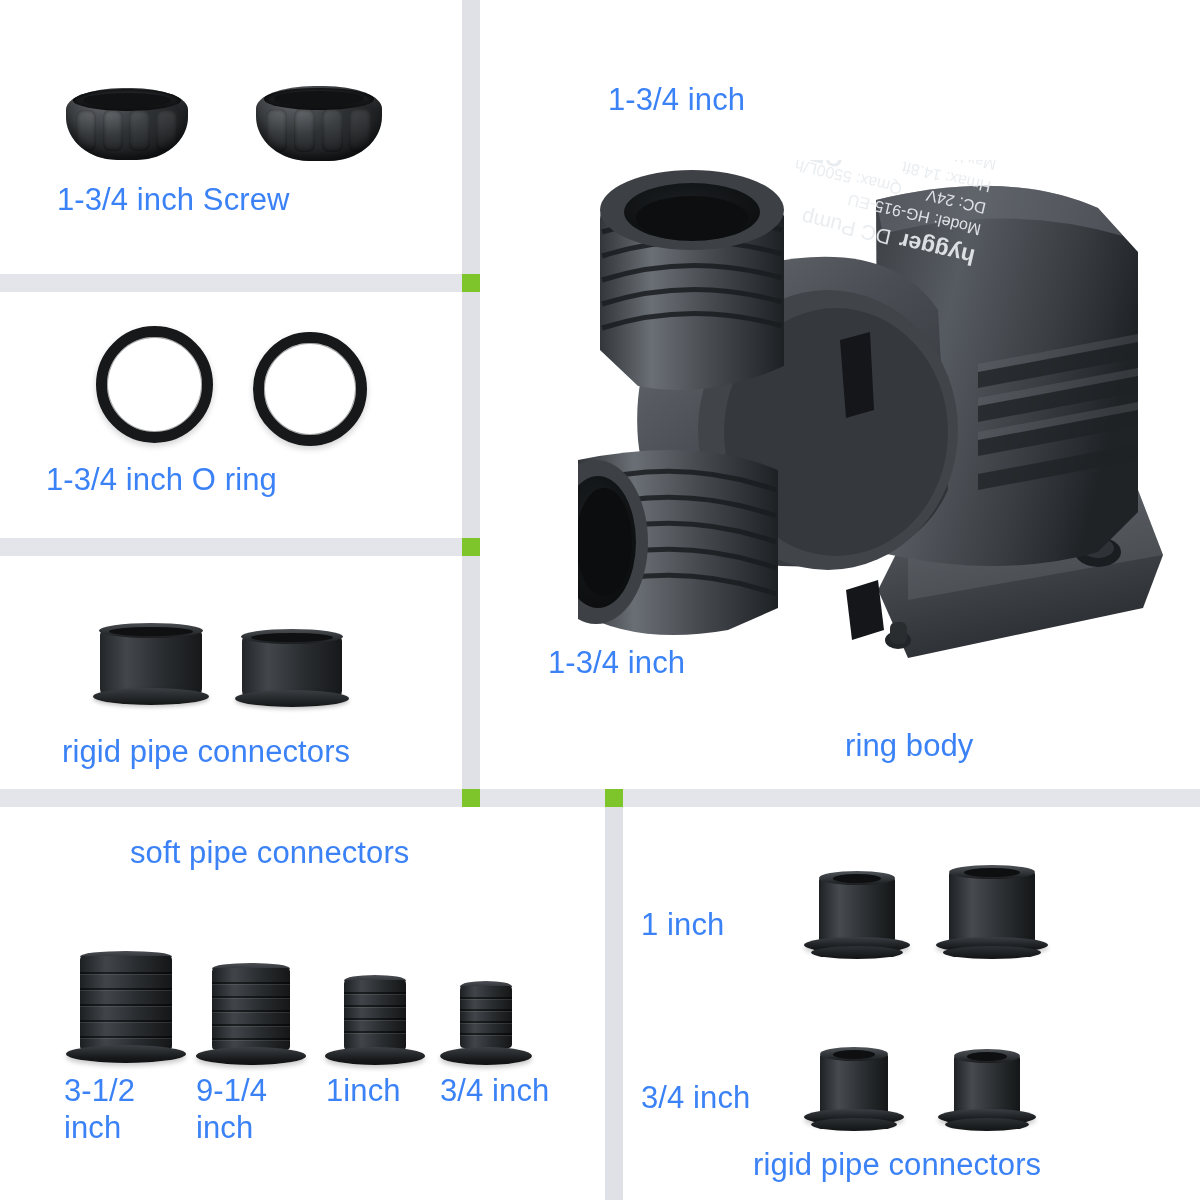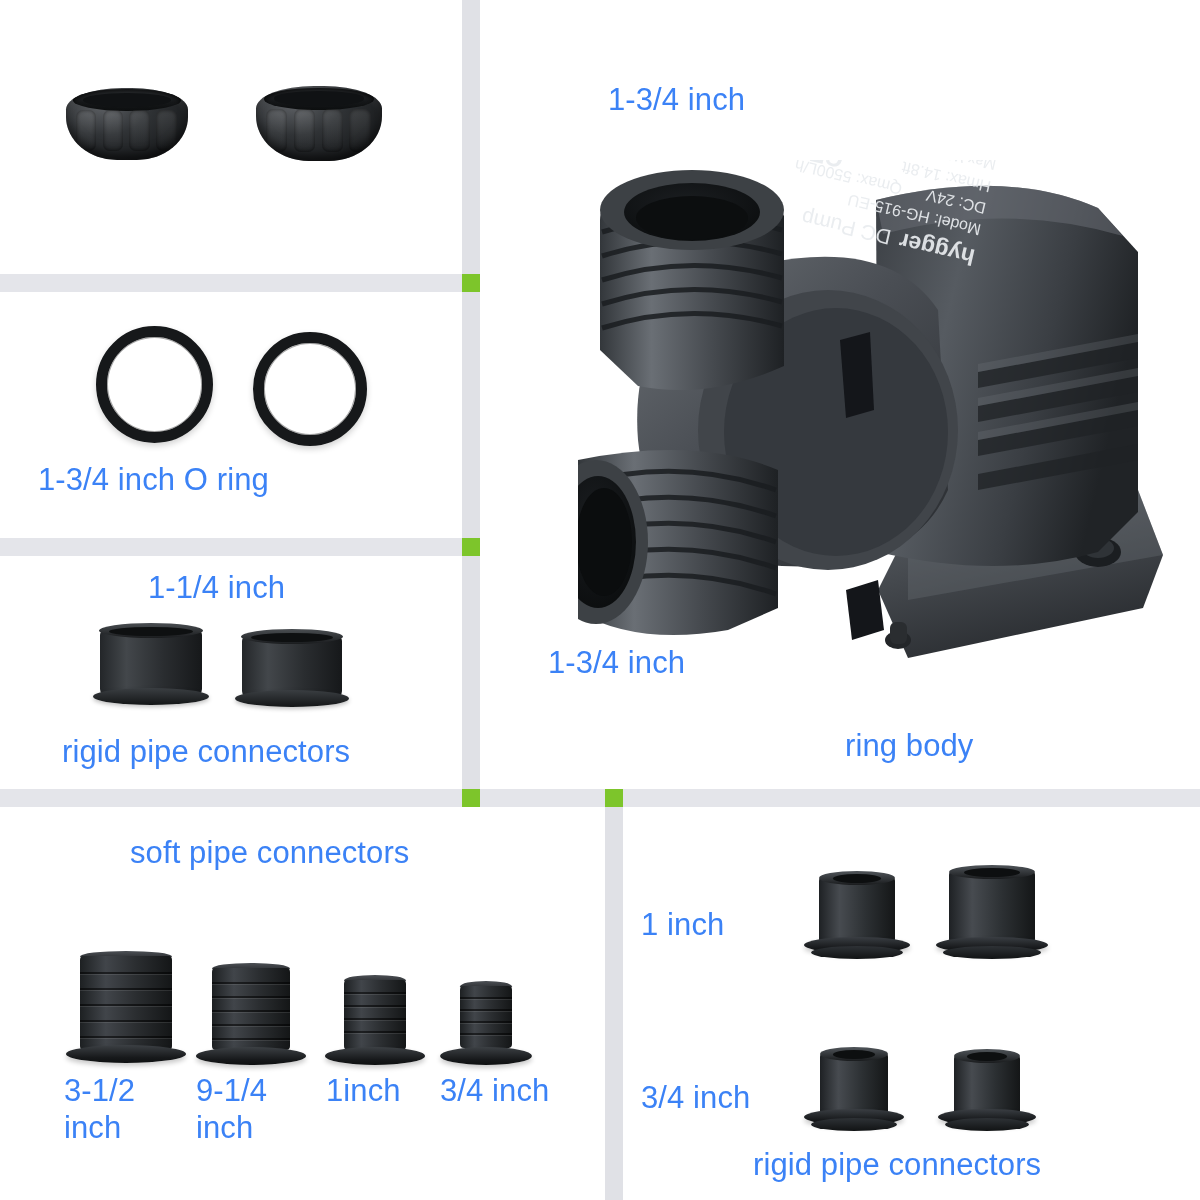--- a/index.html
+++ b/index.html
@@ -127,30 +127,30 @@
       <div class="flute" style="left:74%;"></div>
     </div>
     <div class="part nut" style="left:256px;top:86px;width:126px;height:75px;">
       <div class="rim"></div>
         <div class="bore"></div>
       <div class="flute" style="left:8%;"></div>
       <div class="flute" style="left:30%;"></div>
       <div class="flute" style="left:52%;"></div>
       <div class="flute" style="left:74%;"></div>
     </div>
+    <div class="caption" style="left:57px;top:182px;">1-3/4 inch  Screw</div>
   </div>
 
   <div class="panel" style="left:0;top:292px;width:462px;height:246px;">
     <div class="part oring" style="left:96px;top:34px;width:95px;height:95px;"></div>
     <div class="part oring" style="left:253px;top:40px;width:92px;height:92px;"></div>
-    <div class="caption" style="left:38px;top:170px;">1-3/4 inch  O ring</div>
+    <div class="caption" style="left:46px;top:170px;">1-3/4 inch  O ring</div>
   </div>
 
   <div class="panel" style="left:0;top:556px;width:462px;height:233px;">
-    <div class="caption" style="left:148px;top:14px;">1-1/4 inch</div>
     <div class="part sleeve" style="left:100px;top:74px;width:102px;height:66px;">
       <div class="top"></div>
         <div class="topbore"></div>
         <div class="foot"></div>
     </div>
     <div class="part sleeve" style="left:242px;top:80px;width:100px;height:62px;">
       <div class="top"></div>
         <div class="topbore"></div>
         <div class="foot"></div>
     </div>

